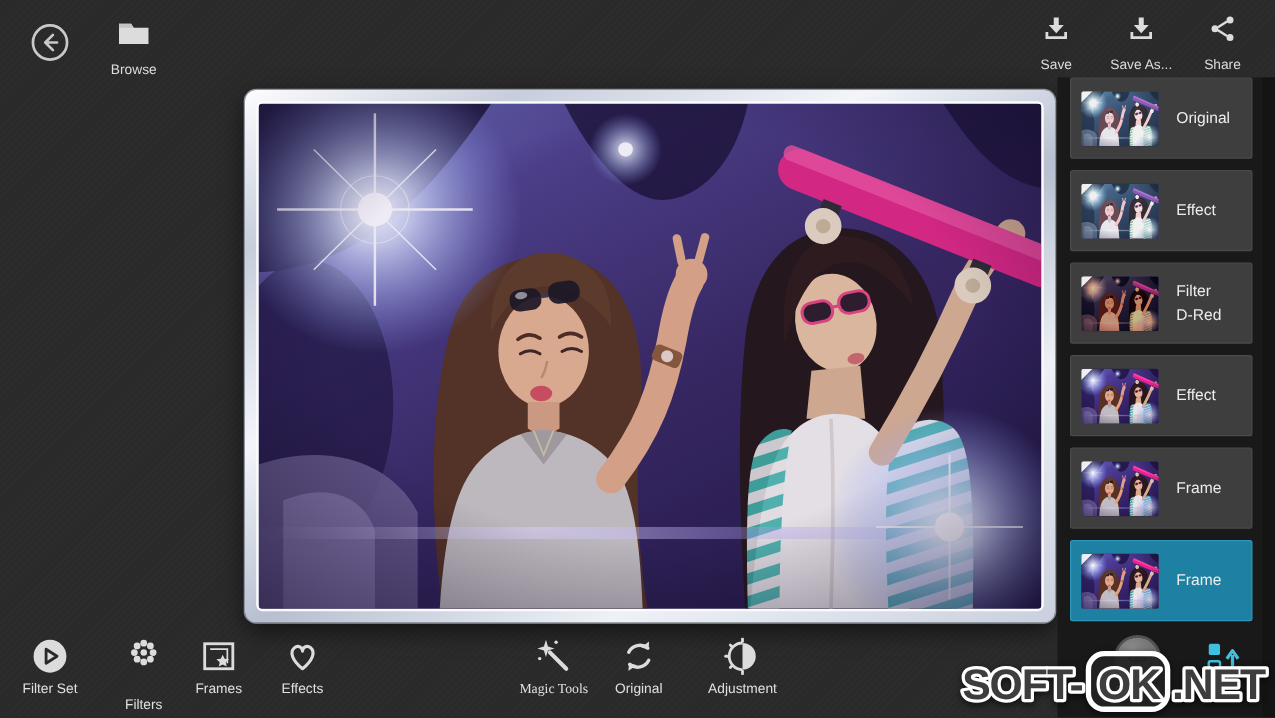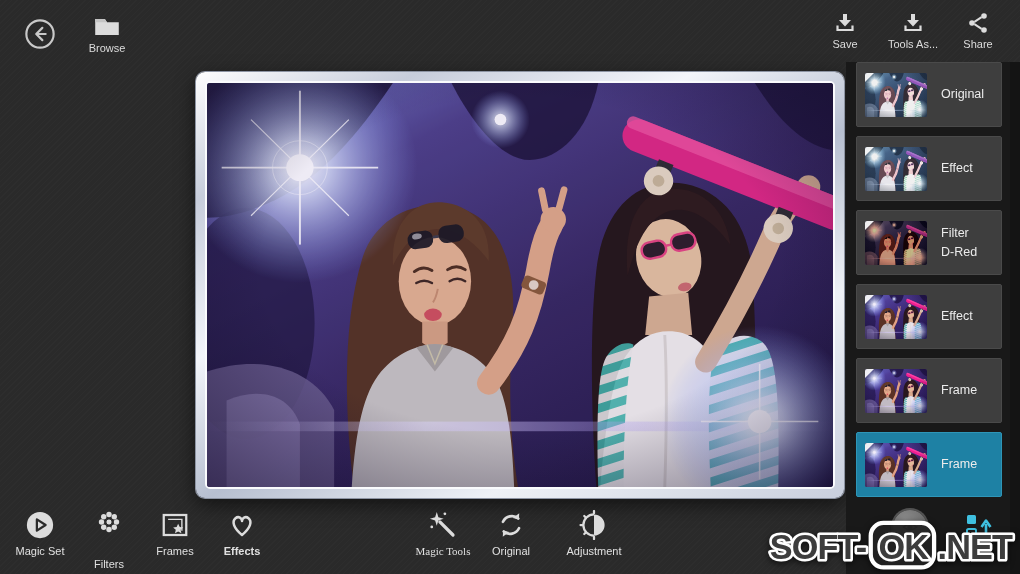--- a/index.html
+++ b/index.html
@@ -2,21 +2,21 @@
 <html><head>
 <meta charset="utf-8">
 <style>
   * { margin:0; padding:0; box-sizing:border-box; }
   html,body { width:1020px; height:574px; overflow:hidden; }
   body { font-family:"Liberation Sans", sans-serif; background:#2a2a2a; }
   .app { position:relative; width:1020px; height:574px;
          background:#2a2a2a repeating-linear-gradient(135deg, rgba(255,255,255,0.015) 0 1px, transparent 1px 4px); }
 
   
-  .iconbtn { position:absolute; display:flex; flex-direction:column; align-items:center; gap:3px; color:#e2e2e2; cursor:pointer; }
+  .iconbtn { position:absolute; display:flex; flex-direction:column; align-items:center; gap:11px; color:#e2e2e2; cursor:pointer; }
   .iconbtn .lbl { font-size:11px; color:#dcdcdc; white-space:nowrap; }
   #back-btn { left:24px; top:18px; }
   #browse-btn { left:83px; top:13px; width:48px; }
   #save-btn  { left:822px; top:11px; width:46px; }
   #saveas-btn{ left:884px; top:11px; width:58px; }
   #share-btn { left:954px; top:11px; width:48px; }
 
   
   .photo-frame { position:absolute; left:196px; top:72px; width:648px; height:426px; z-index:2;
     padding:9px; border-radius:9px;
@@ -291,21 +291,21 @@
   <div class="iconbtn" id="save-btn">
     <svg width="24" height="24" viewBox="0 0 24 24">
         <use href="#icon-download"></use>
       </svg>
     <span class="lbl">Save</span>
   </div>
   <div class="iconbtn" id="saveas-btn">
     <svg width="24" height="24" viewBox="0 0 24 24">
         <use href="#icon-download"></use>
       </svg>
-    <span class="lbl">Tools As...</span>
+    <span class="lbl">Save As...</span>
   </div>
   <div class="iconbtn" id="share-btn">
     <svg width="24" height="24" viewBox="0 0 24 24">
         <use href="#icon-share"></use>
       </svg>
     <span class="lbl">Share</span>
   </div>
 
   <div class="photo-frame">
     <div class="photo-view">
@@ -404,35 +404,35 @@
       <text x="129" y="45">OK</text>
       <text x="198" y="45">.NET</text>
     </g>
     <rect x="120" y="3" width="74" height="52" rx="15" fill="none" stroke="#ffffff" stroke-width="5"></rect>
   </svg>
 
 <div class="tool" style="left: -5px;">
     <svg viewBox="0 0 24 24">
         <use href="#icon-play-circle"></use>
       </svg>
-    <div class="tool-label">Magic Set</div>
-  </div>
-    <div class="tool" style="left: 64px; gap: 24px;">
+    <div class="tool-label">Filter Set</div>
+  </div>
+    <div class="tool" style="left: 70px; gap: 24px;">
     <svg viewBox="0 0 24 24">
         <use href="#icon-flower"></use>
       </svg>
     <div class="tool-label">Filters</div>
   </div>
     <div class="tool" style="left: 130px; text-align: center;">
     <svg viewBox="0 0 24 24">
         <use href="#icon-framed-star"></use>
       </svg>
     <div class="tool-label">Frames</div>
   </div>
-    <div class="tool" style="left: 197px; font-weight: bold;">
+    <div class="tool" style="left: 197px;">
     <svg viewBox="0 0 24 24">
         <use href="#icon-heart"></use>
       </svg>
     <div class="tool-label">Effects</div>
   </div>
     <div class="tool" style="left: 398px; font-family: Liberation Serif, serif;">
     <svg viewBox="0 0 24 24">
         <use href="#icon-magic-wand"></use>
       </svg>
     <div class="tool-label">Magic Tools</div>

